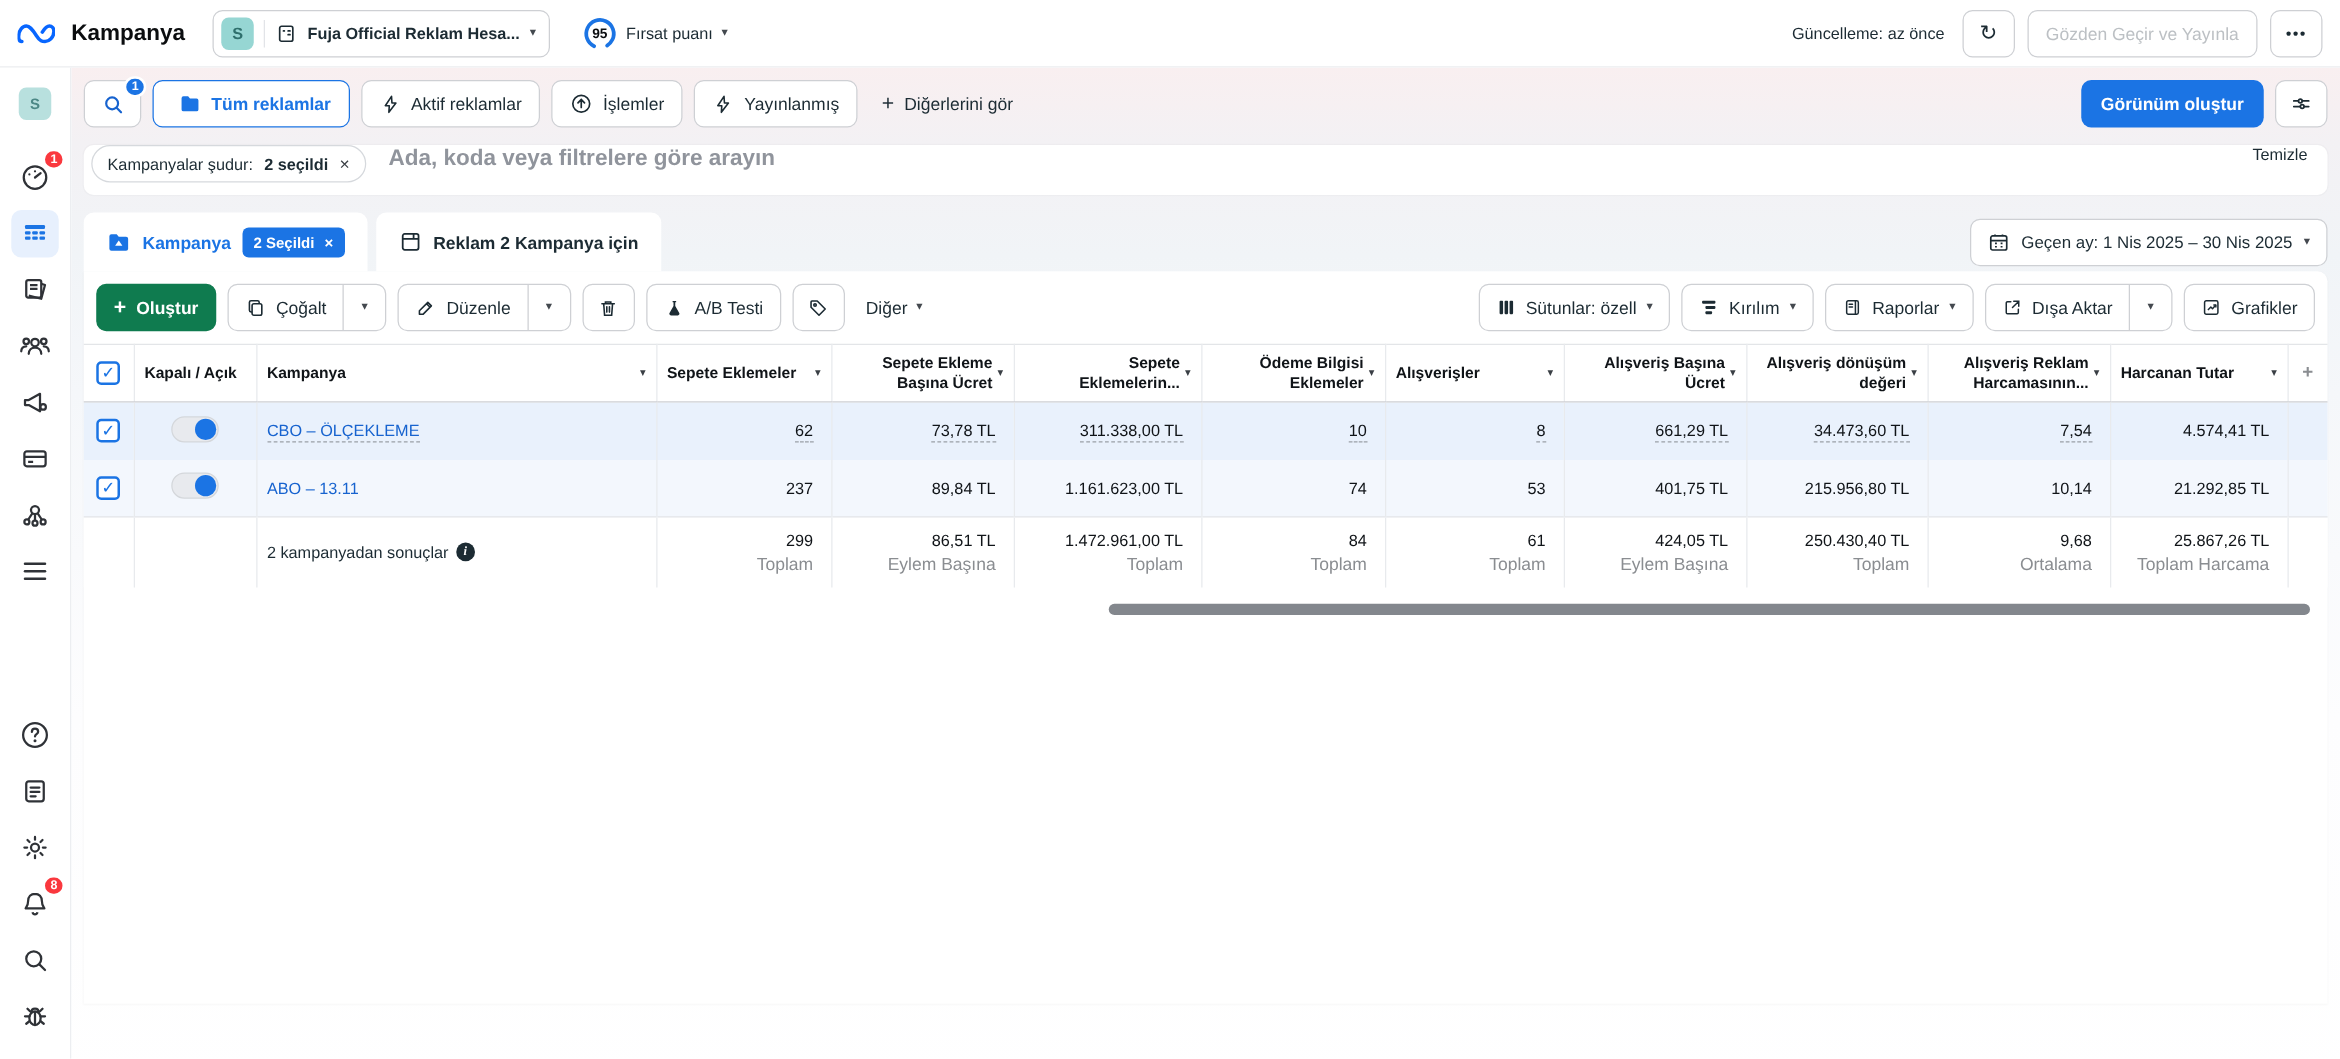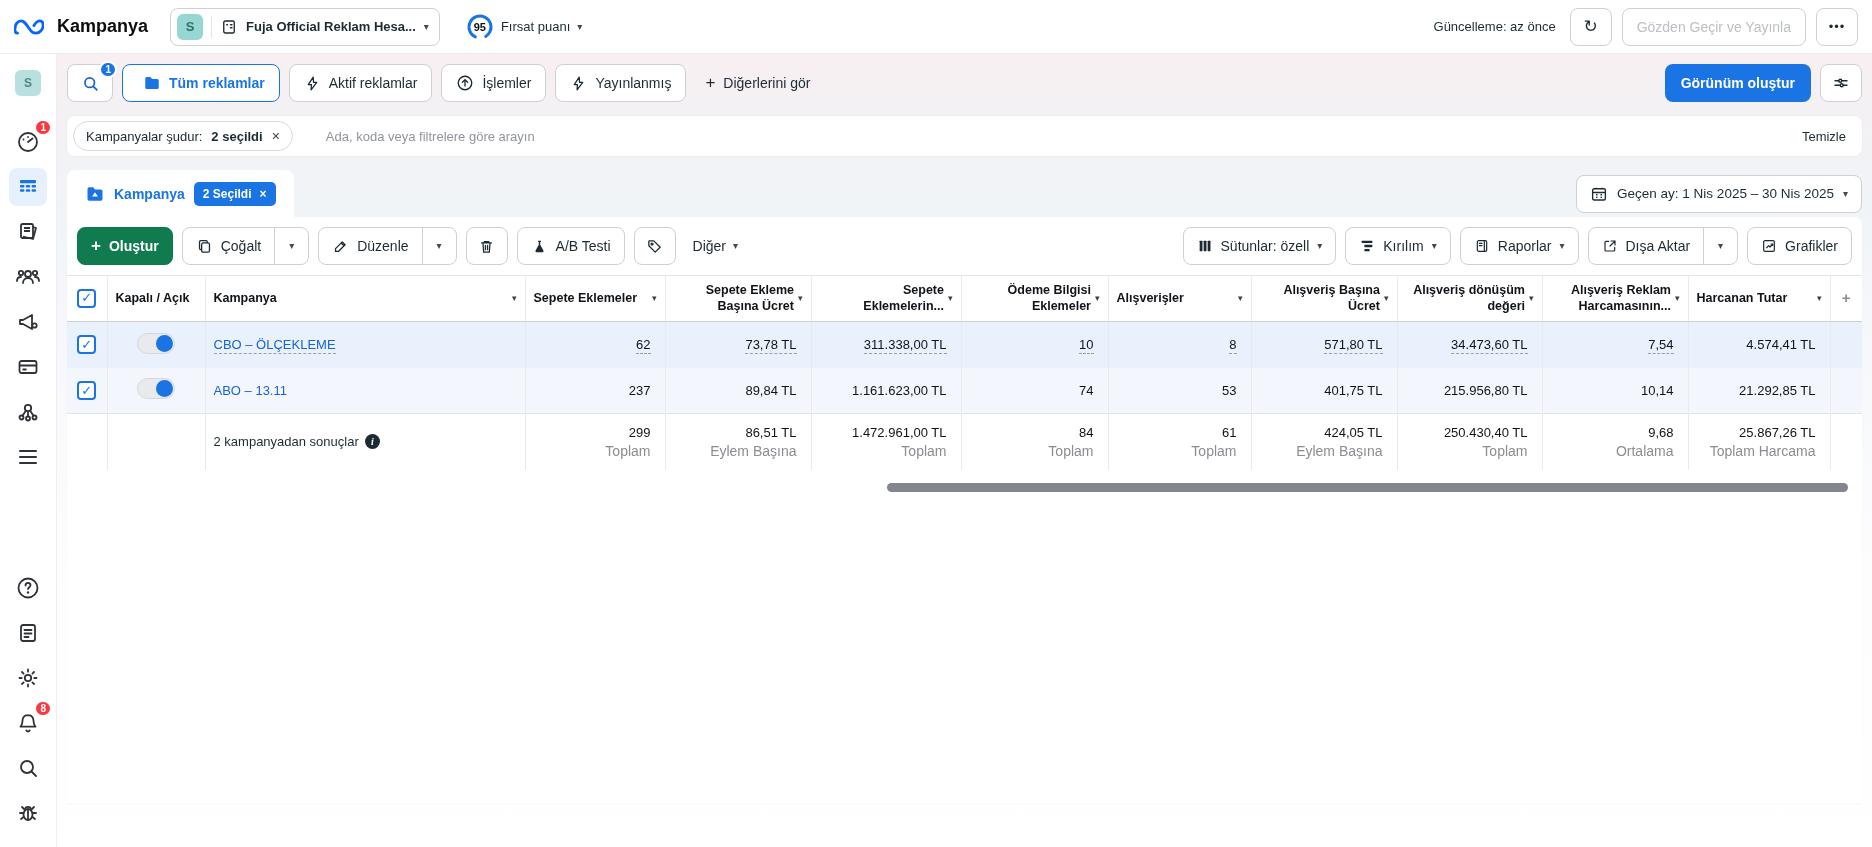--- a/index.html
+++ b/index.html
@@ -64,27 +64,27 @@
   .vt-btn.active { border-color:#1b74e4; color:#1b74e4; font-weight:700;padding-left:20px; }
   .vt-plain { display:flex; align-items:center; gap:8px; font-size:14px; color:#1c2b33; padding:0 10px;
               cursor:pointer; white-space:nowrap; }
   .vt-right { margin-left:auto; display:flex; align-items:center; gap:9px; }
   .btn-primary { height:38px; background:#1b74e4; color:#fff; font-size:14px; font-weight:600;
                  border:none; border-radius:8px; padding:0 16px; cursor:pointer; }
   .sq-btn { width:42px; height:38px; background:#fff; border:1px solid #ced0d4; border-radius:8px;
             display:flex; align-items:center; justify-content:center; cursor:pointer; color:#1c2b33; }
 
   
-  .filterbar { height:40px; background:#fff; border-radius:8px; display:flex; align-items:center;
+  .filterbar { height:40px; background:#fff; border-radius:8px; display:flex; 
                padding:0 16px 0 6px; margin-bottom:14px; box-shadow:0 0 0 1px rgba(0,0,0,0.02); }
   .chip { display:flex; align-items:center; gap:9px; height:30px; border:1px solid #d6d9dd; border-radius:15px;
           padding:0 12px; font-size:13px; color:#1c2b33; background:#fff; cursor:pointer; }
   .chip b { font-weight:700; }
   .chip .x { font-size:14px; color:#3a3f45; cursor:pointer; }
-  .filter-input { flex:1; margin-left:33px; font-size:13px; color:#90949c; }
+  .filter-input { flex:1; margin-left:18px; font-size:18px; color:#90949c;font-weight:bold; }
   .clear-link { font-size:13px; color:#1c2b33; cursor:pointer; }
 
   
   .leveltabs { display:flex; align-items:flex-end; height:47px; }
   .ltab { display:flex; align-items:center; gap:9px; height:47px; background:#fff; border-radius:8px 8px 0 0;
           padding:0 18px; margin-right:7px; font-size:14px; font-weight:700; color:#1c2b33; cursor:pointer; }
   .ltab.active { color:#1b74e4; }
   .sel-pill { display:flex; align-items:center; gap:8px; background:#1b74e4; color:#fff; font-size:12px;
               font-weight:700; height:24px; border-radius:5px; padding:0 9px; }
   .sel-pill .x { font-size:12px; cursor:pointer; }
@@ -371,20 +371,27 @@
       <div class="ltab active">
         <svg class="ic" width="20" height="20" viewBox="0 0 24 24">
           <path d="M3 6 a2 2 0 0 1 2 -2 h5 l2 2.5 h7 a2 2 0 0 1 2 2 V18 a2 2 0 0 1 -2 2 H5 a2 2 0 0 1 -2 -2 z" fill="#1b74e4"></path>
           <path d="M12 10 l3.5 5 h-7 z" fill="#fff"></path>
         </svg>
         <span>Kampanya</span>
         <span class="sel-pill">
           <span>2 Seçildi</span>
           <span class="x">×</span>
         </span>
+      </div>
+      <div class="ltab">
+        <svg class="ic" width="19" height="19" viewBox="0 0 24 24" fill="none" stroke="#1c2b33" stroke-width="1.8">
+          <rect x="4" y="4" width="16" height="16" rx="2"></rect>
+            <path d="M4 9 h16 M15 4 v5"></path>
+        </svg>
+        <span>Reklam 2 Kampanya için</span>
       </div>
       <div class="lt-right">
         <button class="date-btn">
           <svg class="ic" width="18" height="18" viewBox="0 0 24 24" fill="none" stroke="#1c2b33" stroke-width="1.8">
             <rect x="3.5" y="5" width="17" height="15" rx="2"></rect>
               <path d="M3.5 10 h17 M8 5 V3.5 M16 5 V3.5 M8 13 h2 M14 13 h2 M8 16.5 h2 M14 16.5 h2"></path>
           </svg>
           <span>Geçen ay: 1 Nis 2025 – 30 Nis 2025</span>
           <span class="chev">▾</span>
         </button>
@@ -583,21 +590,21 @@
             <td style="text-align:center;"><span class="cb">
                   <span>✓</span>
                 </span></td>
             <td style="text-align:center;"><span class="toggle"><span class="knob"></span></span></td>
             <td><a class="camp-link u">CBO – ÖLÇEKLEME</a></td>
             <td class="num"><span class="u">62</span></td>
             <td class="num"><span class="u">73,78 TL</span></td>
             <td class="num"><span class="u">311.338,00 TL</span></td>
             <td class="num"><span class="u">10</span></td>
             <td class="num"><span class="u">8</span></td>
-            <td class="num"><span class="u">571,80 TL</span></td>
+            <td class="num"><span class="u">661,29 TL</span></td>
             <td class="num"><span class="u">34.473,60 TL</span></td>
             <td class="num"><span class="u">7,54</span></td>
             <td class="num"><span>4.574,41 TL</span></td>
             <td></td>
           </tr>
           <tr class="r1">
             <td style="text-align:center;"><span class="cb">
                   <span>✓</span>
                 </span></td>
             <td style="text-align:center;"><span class="toggle"><span class="knob"></span></span></td>

